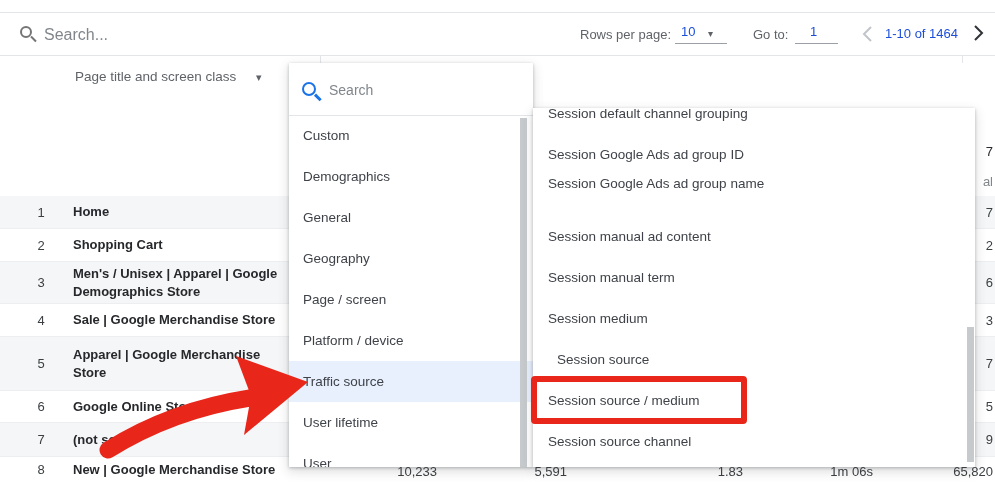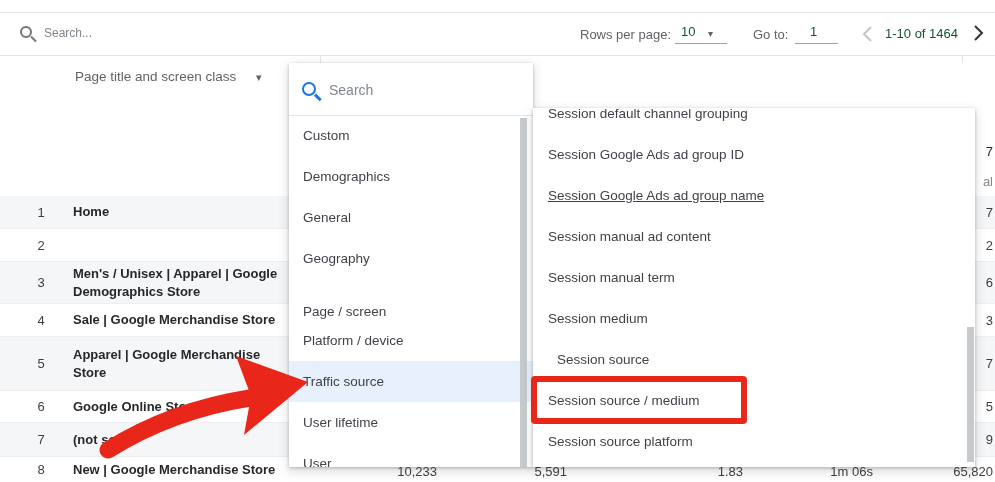--- a/index.html
+++ b/index.html
@@ -7,28 +7,28 @@
   .stage {
     position:relative; width:995px; height:482px; overflow:hidden;
     background:#fff; font-family:"Liberation Sans", sans-serif;
     color:#3c4043; font-size:13px;
   }
   .abs { position:absolute; }
   .hline { position:absolute; height:1px; background:#e3e5e8; }
   .vline { position:absolute; width:1px; background:#e3e5e8; }
 
   
-  .tb-search-text { left:44px; top:26px; color:#80868b; font-size:12px; }
+  .tb-search-text { left:44px; top:26px; color:#80868b; font-size:16px; }
   .mag { position:absolute; width:12px; height:12px; border:2px solid #757575; border-radius:50%; }
   .mag::after { content:""; position:absolute; width:7px; height:2px; background:#757575;
                 transform:rotate(45deg); left:8px; top:10px; }
   .mag.blue { width:14px; height:14px; border-color:#1a73e8; border-width:2.5px; }
   .mag.blue::after { background:#1a73e8; width:8px; height:2.5px; left:10px; top:12px; }
   .tb-label { color:#5f6368; font-size:13px; }
-  .tb-value { color:#14532d; font-size:13px; }
+  .tb-value { color:#1d4ed8; font-size:13px; }
   .uline { position:absolute; height:1px; background:#9aa0a6; }
   .caret { color:#5f6368; font-size:10px; }
   .chev { position:absolute; width:14px; height:18px; }
   .chev polyline { fill:none; stroke-width:2px; }
 
   
   .trow { position:absolute; left:0; width:995px; display:flex; align-items:center;
           border-bottom:1px solid #eceef0; }
   .trow.stripe { background:#f5f6f7; }
   .trow .rnum { width:22px; margin-left:30px; text-align:center; color:#3c4043; flex:none; }
@@ -79,20 +79,21 @@
 
   <div id="table-rows">
       <div class="trow stripe" style="top: 196px; height: 33px;">
         <span class="rnum">1</span>
         <span class="rlabel">Home</span>
         <span class="rspace"></span>
         <span class="rfrag">7</span>
       </div>
       <div class="trow" style="top: 229px; height: 33px;">
         <span class="rnum">2</span>
+        <span class="rlabel">Shopping Cart</span>
         <span class="rspace"></span>
         <span class="rfrag">2</span>
       </div>
       <div class="trow stripe" style="top: 262px; height: 42px;">
         <span class="rnum">3</span>
         <span class="rlabel">Men's / Unisex | Apparel | Google Demographics Store</span>
         <span class="rspace"></span>
         <span class="rfrag">6</span>
       </div>
       <div class="trow" style="top: 304px; height: 33px;">
@@ -174,21 +175,21 @@
           <span class="arr">▸</span>
         </div>
         <div class="mitem" style="top: 134px;">
           <span class="lbl">General</span>
           <span class="arr">▸</span>
         </div>
         <div class="mitem" style="top: 175px;">
           <span class="lbl">Geography</span>
           <span class="arr">▸</span>
         </div>
-        <div class="mitem" style="top: 228px; gap: 13px;">
+        <div class="mitem" style="top: 216px; gap: 13px;">
           <span class="lbl">Page / screen</span>
           <span class="arr">▸</span>
         </div>
         <div class="mitem" style="top: 257px;">
           <span class="lbl">Platform / device</span>
           <span class="arr">▸</span>
         </div>
         <div class="mitem hl" style="top: 298px; background: rgb(232, 240, 254);">
           <span class="lbl">Traffic source</span>
           <span class="arr">▸</span>
@@ -206,40 +207,40 @@
   </div>
 
   <div class="panel panel-sub">
     <div id="submenu-items">
         <div class="sitem" style="top: -15px;">
           <span class="lbl">Session default channel grouping</span>
         </div>
         <div class="sitem" style="top: 26px;">
           <span class="lbl">Session Google Ads ad group ID</span>
         </div>
-        <div class="sitem" style="top: 67px; text-decoration: underline;">
+        <div class="sitem" style="top: 55px;">
           <span class="lbl">Session Google Ads ad group name</span>
         </div>
         <div class="sitem" style="top: 108px;">
           <span class="lbl">Session manual ad content</span>
         </div>
         <div class="sitem" style="top: 149px;">
           <span class="lbl">Session manual term</span>
         </div>
         <div class="sitem" style="top: 190px;">
           <span class="lbl">Session medium</span>
         </div>
         <div class="sitem" style="top: 231px; padding-left: 24px;">
           <span class="lbl">Session source</span>
         </div>
         <div class="sitem" style="top: 272px;">
           <span class="lbl">Session source / medium</span>
         </div>
         <div class="sitem" style="top: 313px;">
-          <span class="lbl">Session source platform</span>
+          <span class="lbl">Session source channel</span>
         </div>
       </div>
     <div class="scrollbar" style="left:434px;top:219px;height:135px"></div>
   </div>
 
   <svg class="arrow-svg" width="230" height="120" viewBox="0 0 230 120">
     <path id="arrow-shaft" d="M18,105 C 58,80 102,62 160,53" fill="none" stroke="#e8261a" stroke-width="17" stroke-linecap="round"></path>
     <polygon id="arrow-head" points="146,11 218,37 154,90 161,51" fill="#e8261a"></polygon>
   </svg>
   <div class="redbox" id="redbox" style="border-color: rgb(232, 38, 26);"></div>

